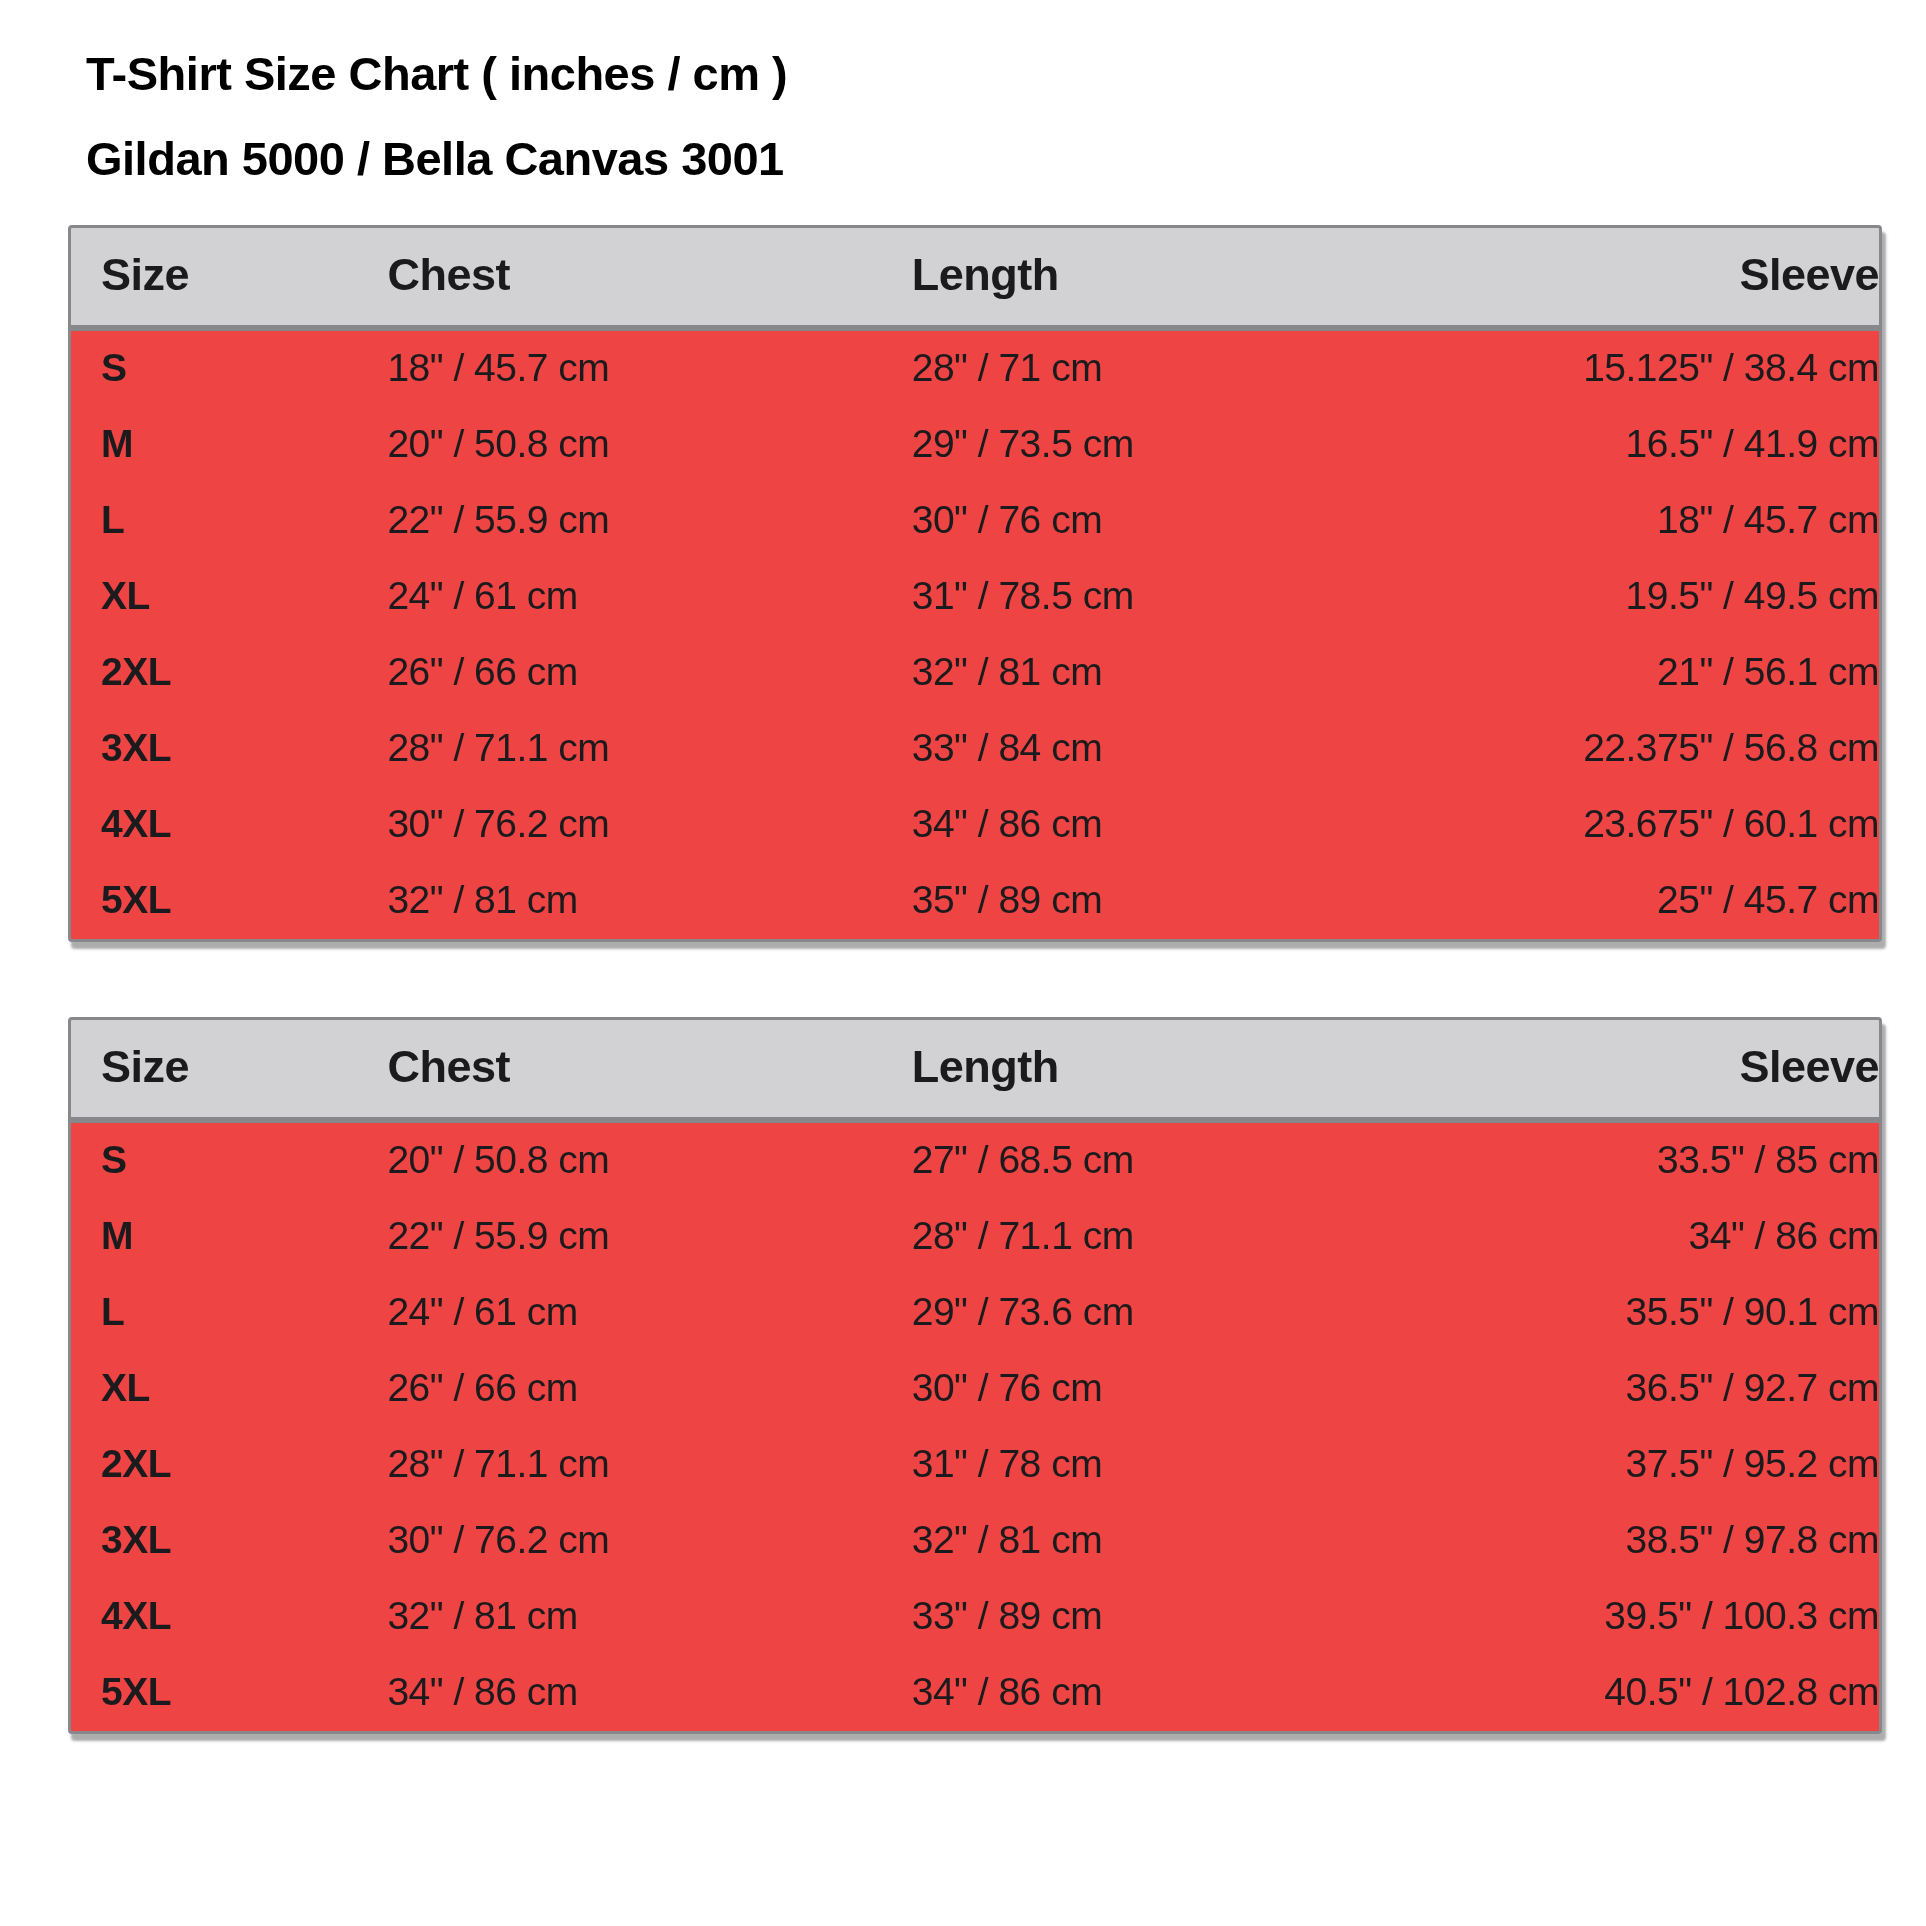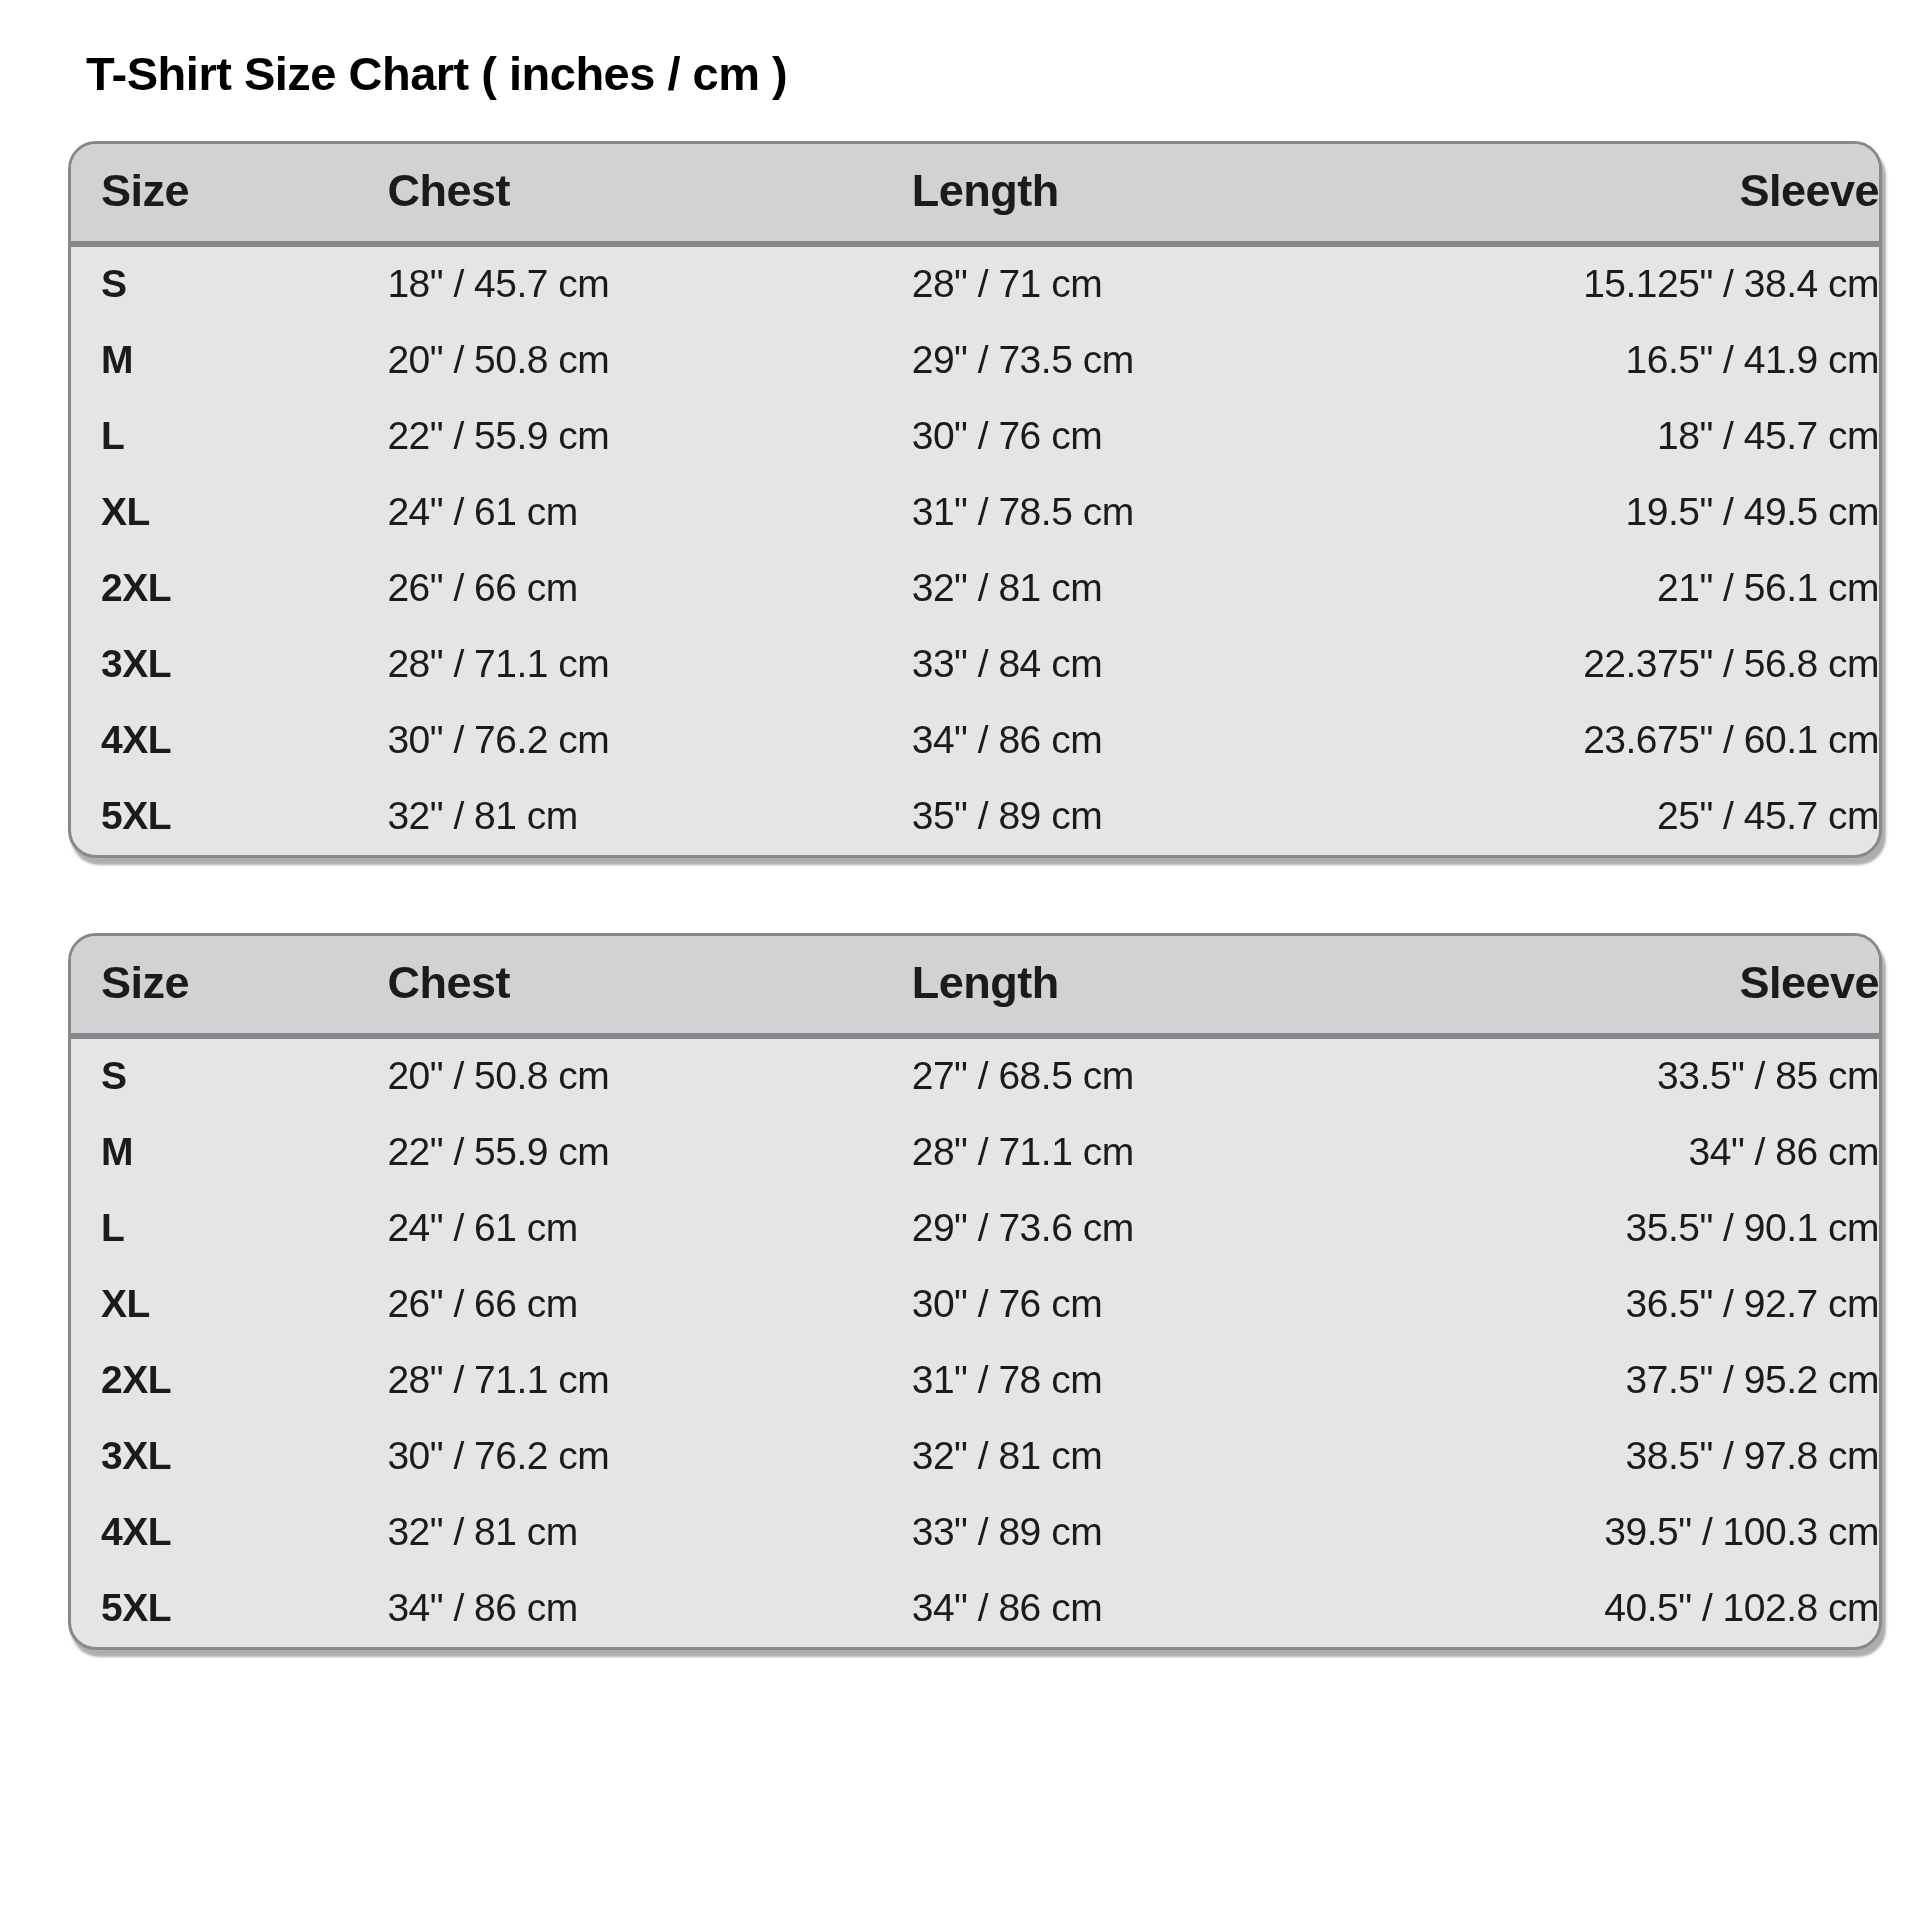--- a/index.html
+++ b/index.html
@@ -33,23 +33,23 @@
   }
   .chart-heading .t-line{
     font-size:47px;
     font-weight:bold;
     color:var(--title);
     line-height:1.8;
     letter-spacing:-0.5px;
     white-space:nowrap;
   }
   .card{
-    background:#e5e5e5;
+    background:#ef4444;
     border:3.6px solid var(--card-border);
-    border-radius:28px;
+    border-radius:4px;
     overflow:hidden;
     box-shadow:3.6px 7px 2.5px var(--shadow);
   }
   table{
     width:100%;
     border-collapse:collapse;
     table-layout:fixed;
   }
   thead th{
     background:var(--header-bg);
@@ -75,20 +75,21 @@
   tbody td.c-size{font-weight:bold;}
 </style>
 </head>
 <body>
 
 <div class="page">
 
   <section class="section">
     <div class="chart-heading">
       <div class="t-line">T-Shirt Size Chart ( inches / cm )</div>
+      <div class="t-line">Gildan 5000 / Bella Canvas 3001</div>
     </div>
     <div class="card">
       <table>
         <thead>
           <tr class="header-row">
               <th class="c-size">Size</th>
               <th class="c-chest">Chest</th>
               <th class="c-length">Length</th>
               <th class="c-sleeve">Sleeve</th>
             </tr>

